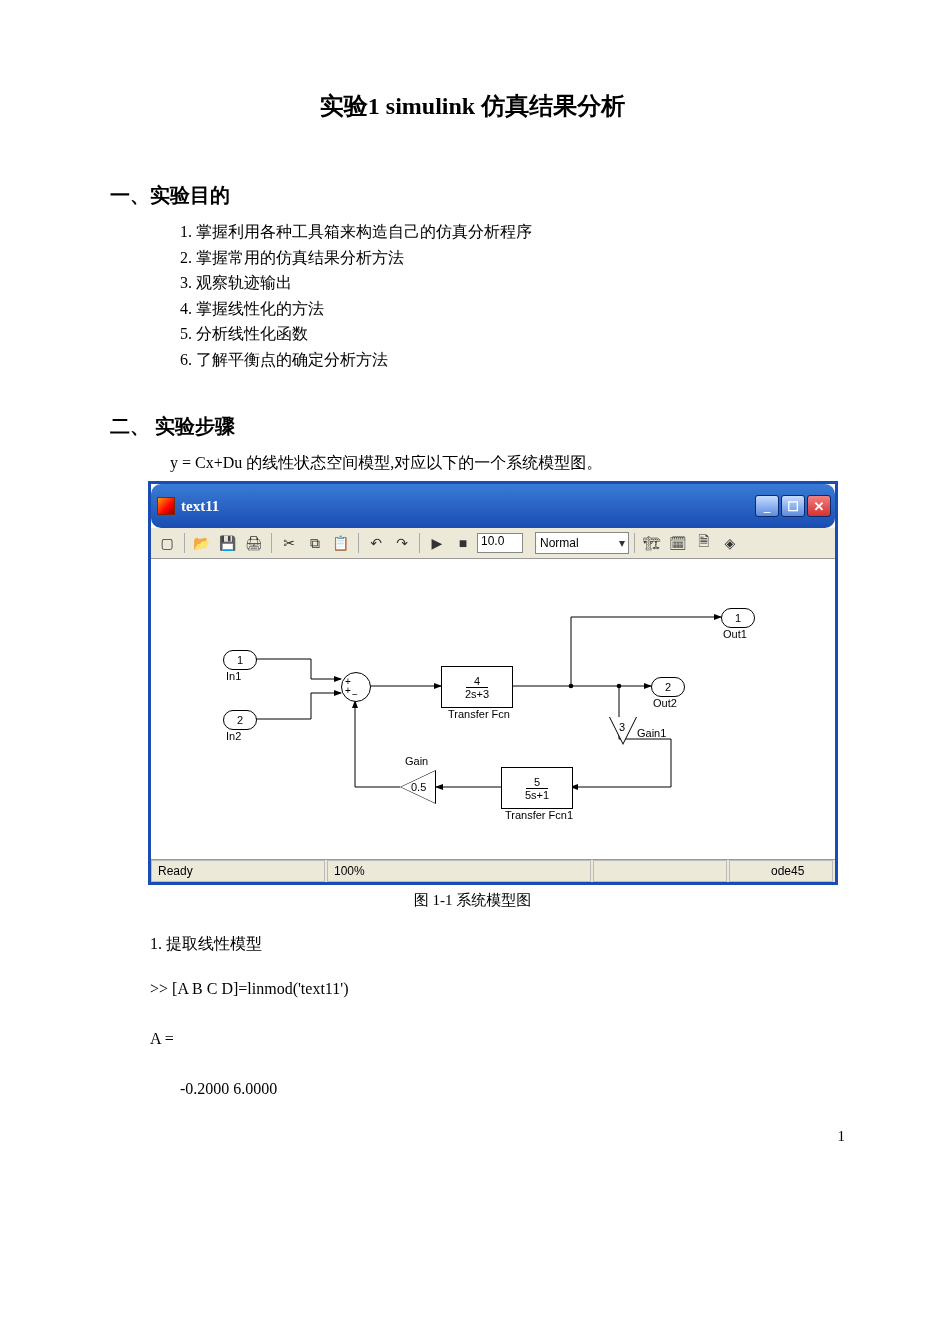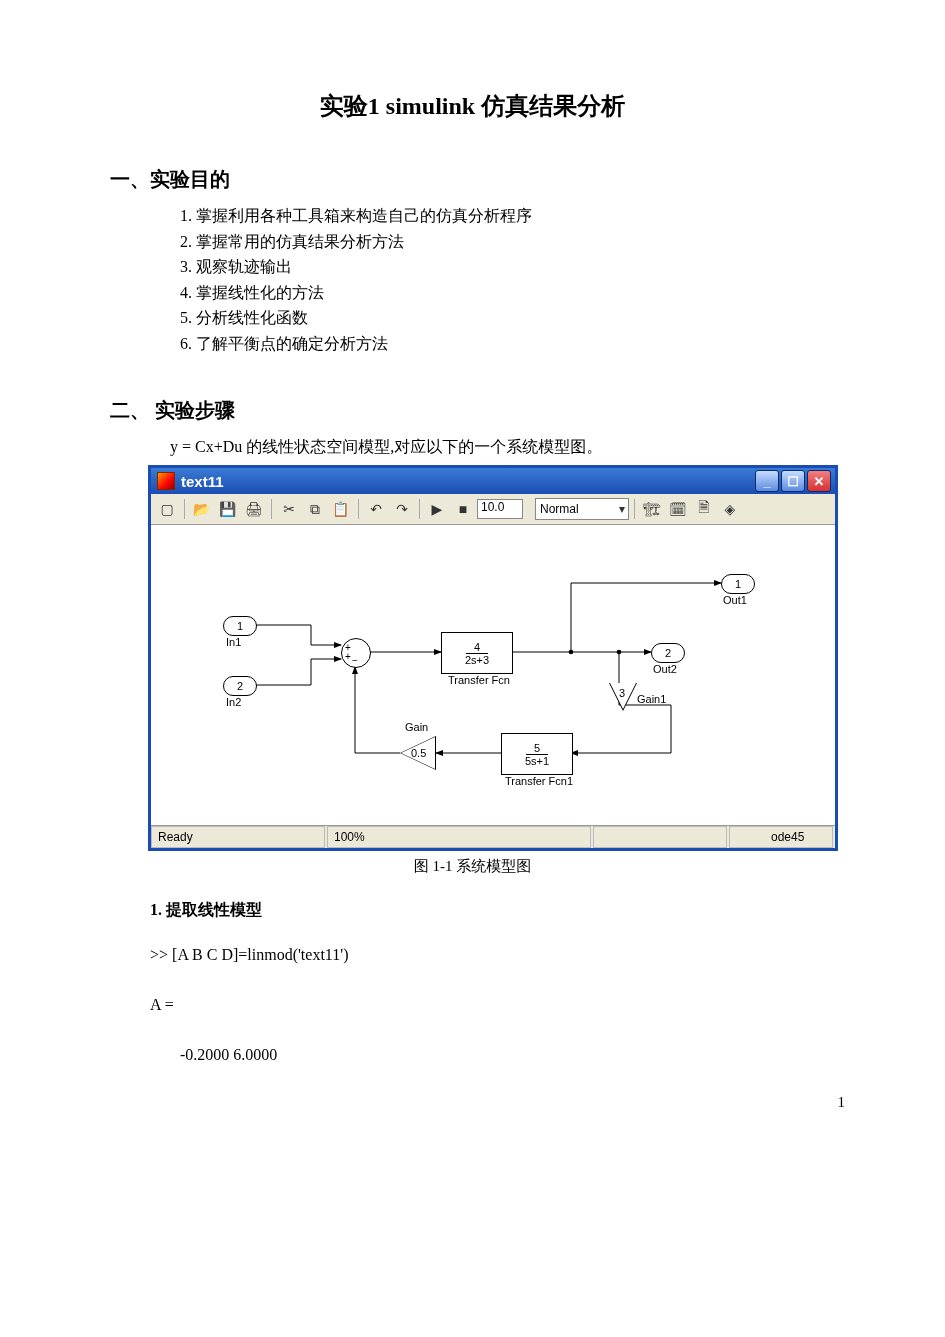--- a/index.html
+++ b/index.html
@@ -11,21 +11,21 @@
     color: #000;
     position: relative;
   }
   .page {
     padding: 90px 110px 60px 110px;
   }
   .title {
     text-align: center;
     font-size: 24px;
     font-weight: bold;
-    margin-bottom: 44px;
+    margin-bottom: 60px;
     font-family: "SimHei","SimSun",serif;
   }
   .section-heading {
     font-size: 20px;
     font-weight: bold;
     margin: 20px 0 10px 0;
     font-family: "SimHei","SimSun",serif;
   }
   .objlist {
     margin-left: 70px;
@@ -46,29 +46,30 @@
     margin: 4px 0 0 38px;
     width: 690px;
   }
   .win {
     border: 3px solid #1a4db3;
     font-family: Tahoma, "MS Sans Serif", sans-serif;
     font-size: 12px;
     background:#fff;
   }
   .titlebar {
-    height: 26px;
+    height: 44px;
     background: linear-gradient(to bottom,#3a7bd5,#1a4db3);
     display: flex;
     align-items: center;
     padding: 0 4px 0 6px;
     color:#fff;
     font-weight:bold;
     font-size:15px;
-    font-family: Liberation Sans, sans-serif;
+    font-family: Liberation Serif, serif;
+    border-radius: 10px;
   }
   .titlebar .appicon {
     width:16px;height:16px;
     background: linear-gradient(135deg,#ff9a00,#ff0000 60%,#990000);
     margin-right:6px;
     border:1px solid #7a2a00;
   }
   .titlebar .spacer{flex:1;}
   .winbtns{display:flex;gap:2px;}
   .winbtn{
@@ -154,21 +155,21 @@
   .statusbar{
     background:#ece9d8;display:flex;font-size:12px;height:22px;align-items:center;
   }
   .statseg{
     border:1px solid #bbb;padding:2px 6px;height:16px;display:flex;align-items:center;margin-right:2px;
   }
   .figcap{
     text-align:center;font-size:15px;margin:6px 0 24px 0;
   }
   .subheading{
-    font-size:16px;font-weight:bold;margin:10px 0 18px 40px;
+    font-size:16px;font-weight:normal;margin:10px 0 18px 40px;
     font-family: "SimHei","SimSun",serif;
   }
   .codeblock{
     font-family: "Times New Roman", serif;
     font-size:16px;margin-left:40px;line-height:2;
   }
   .pgnum{
     position:absolute;right:100px;bottom:20px;font-family:"Times New Roman";font-size:15px;
   }
   

